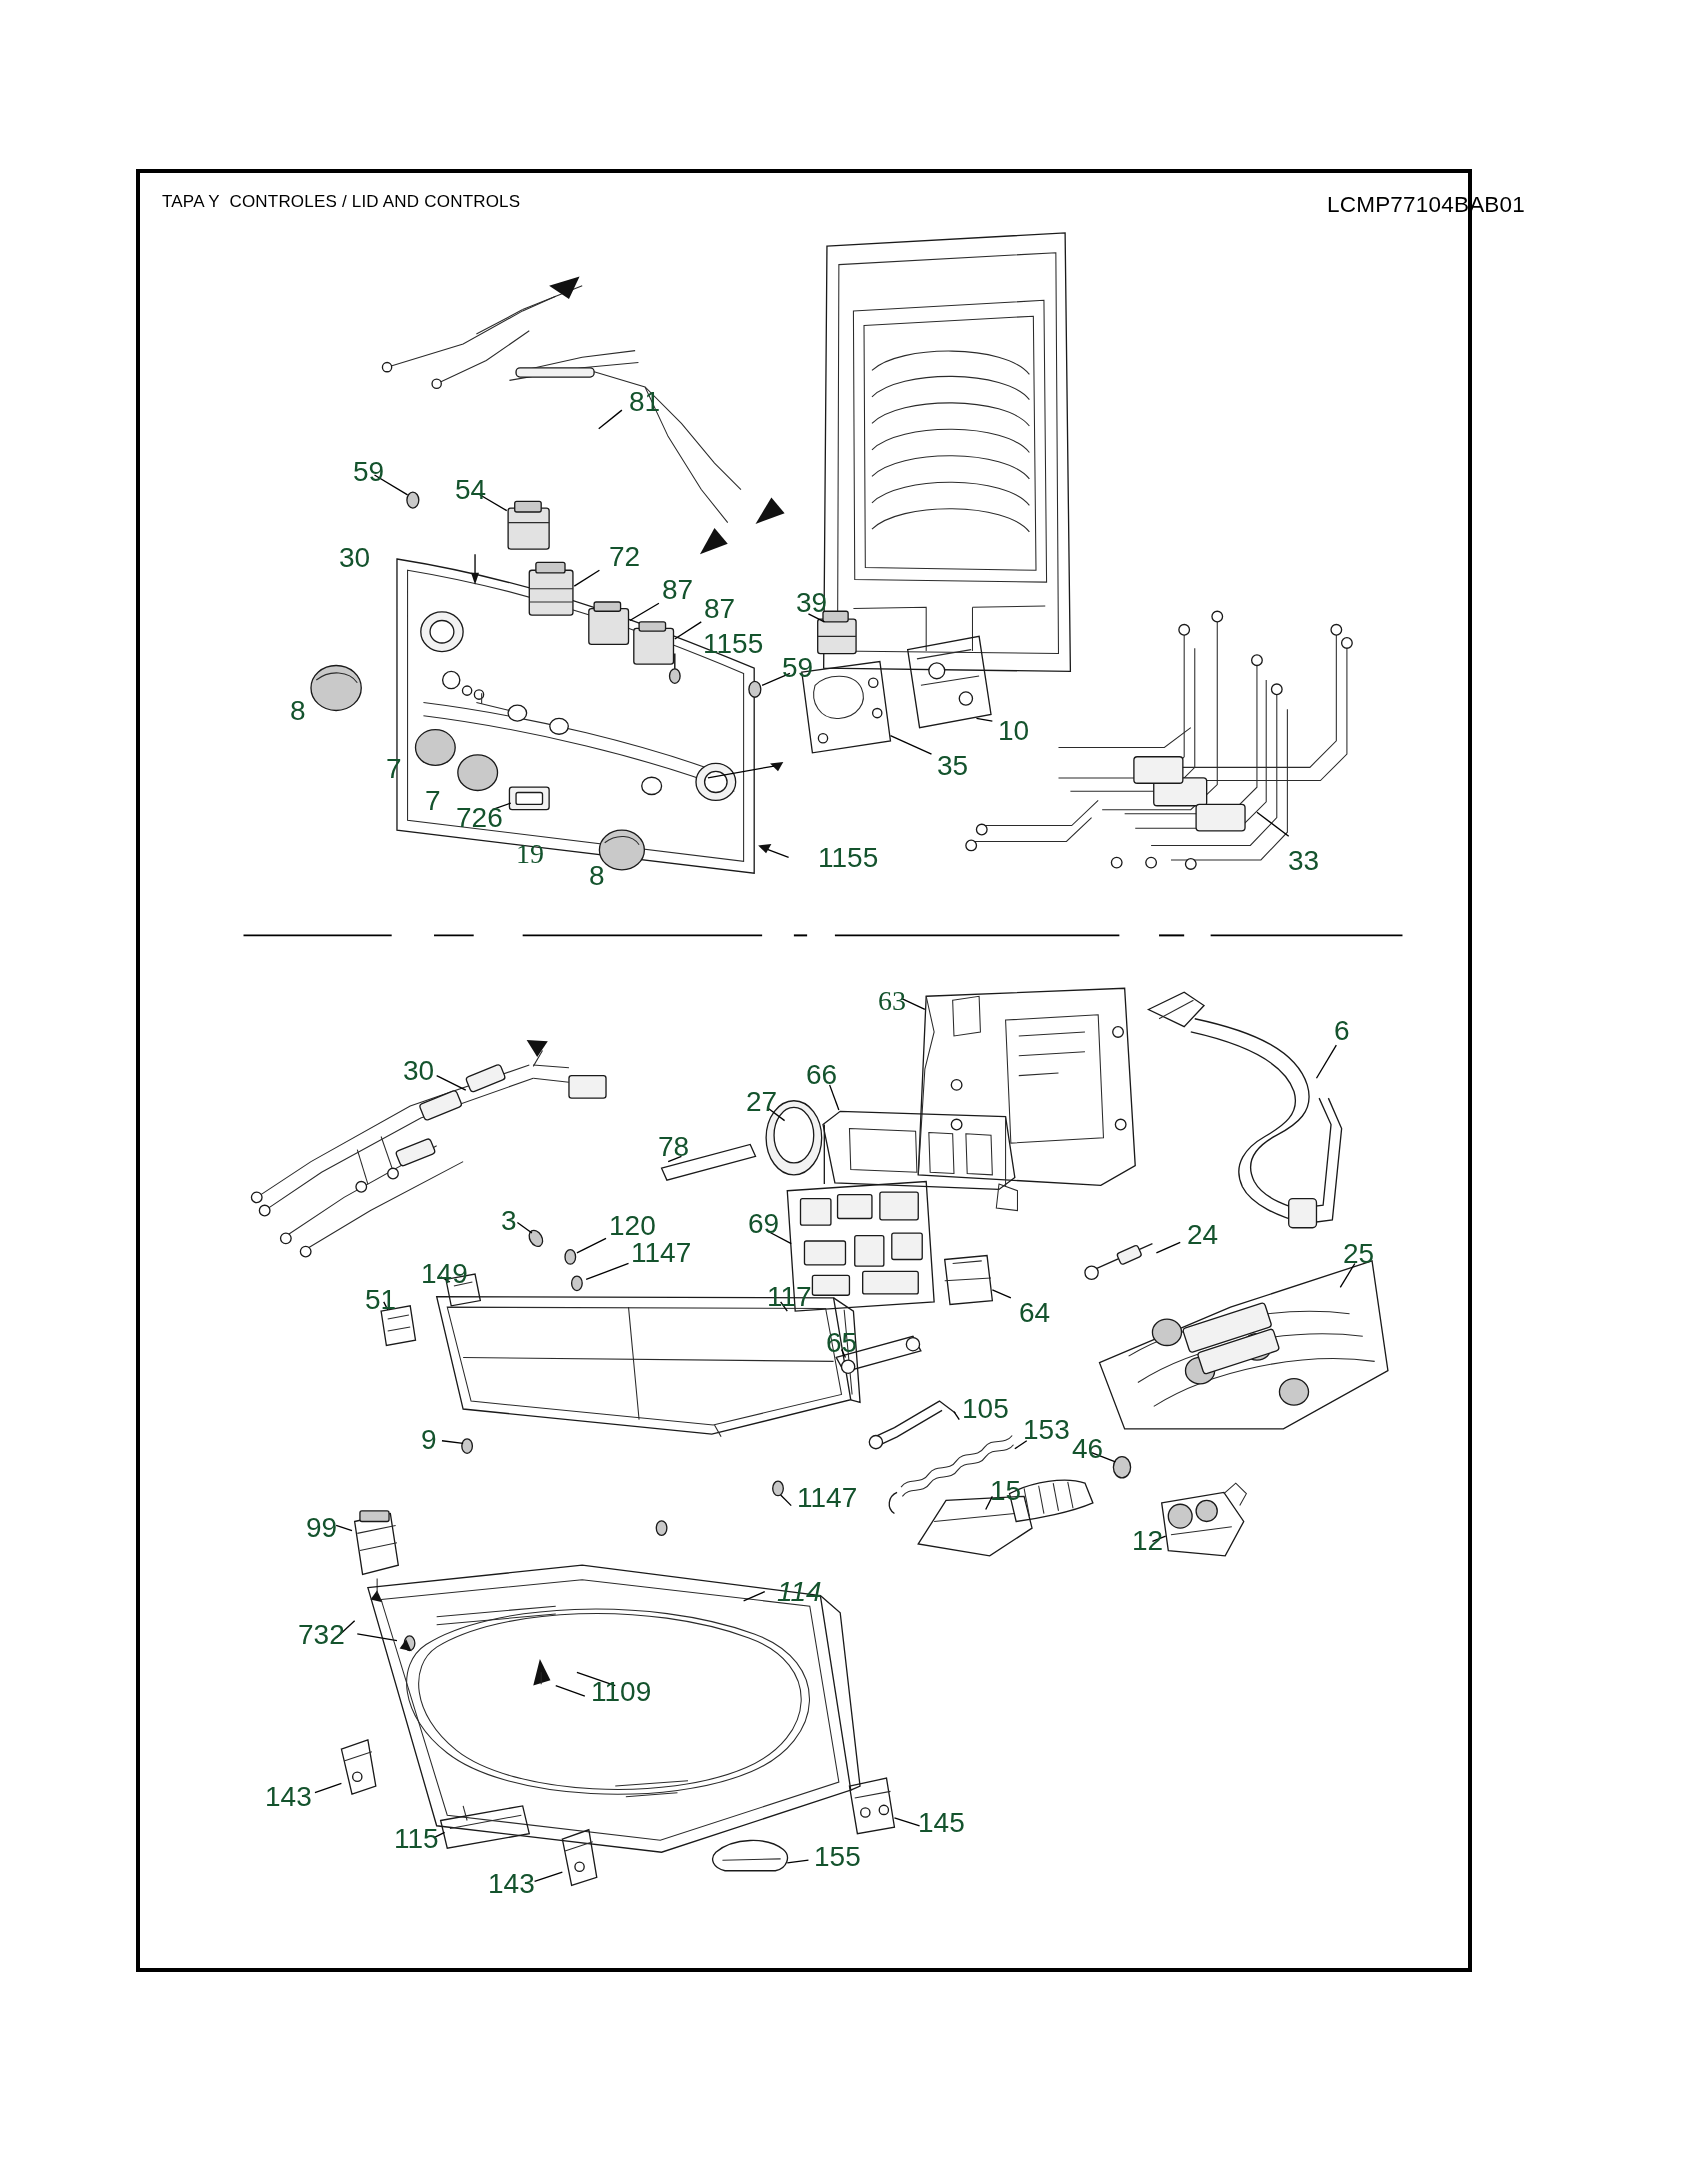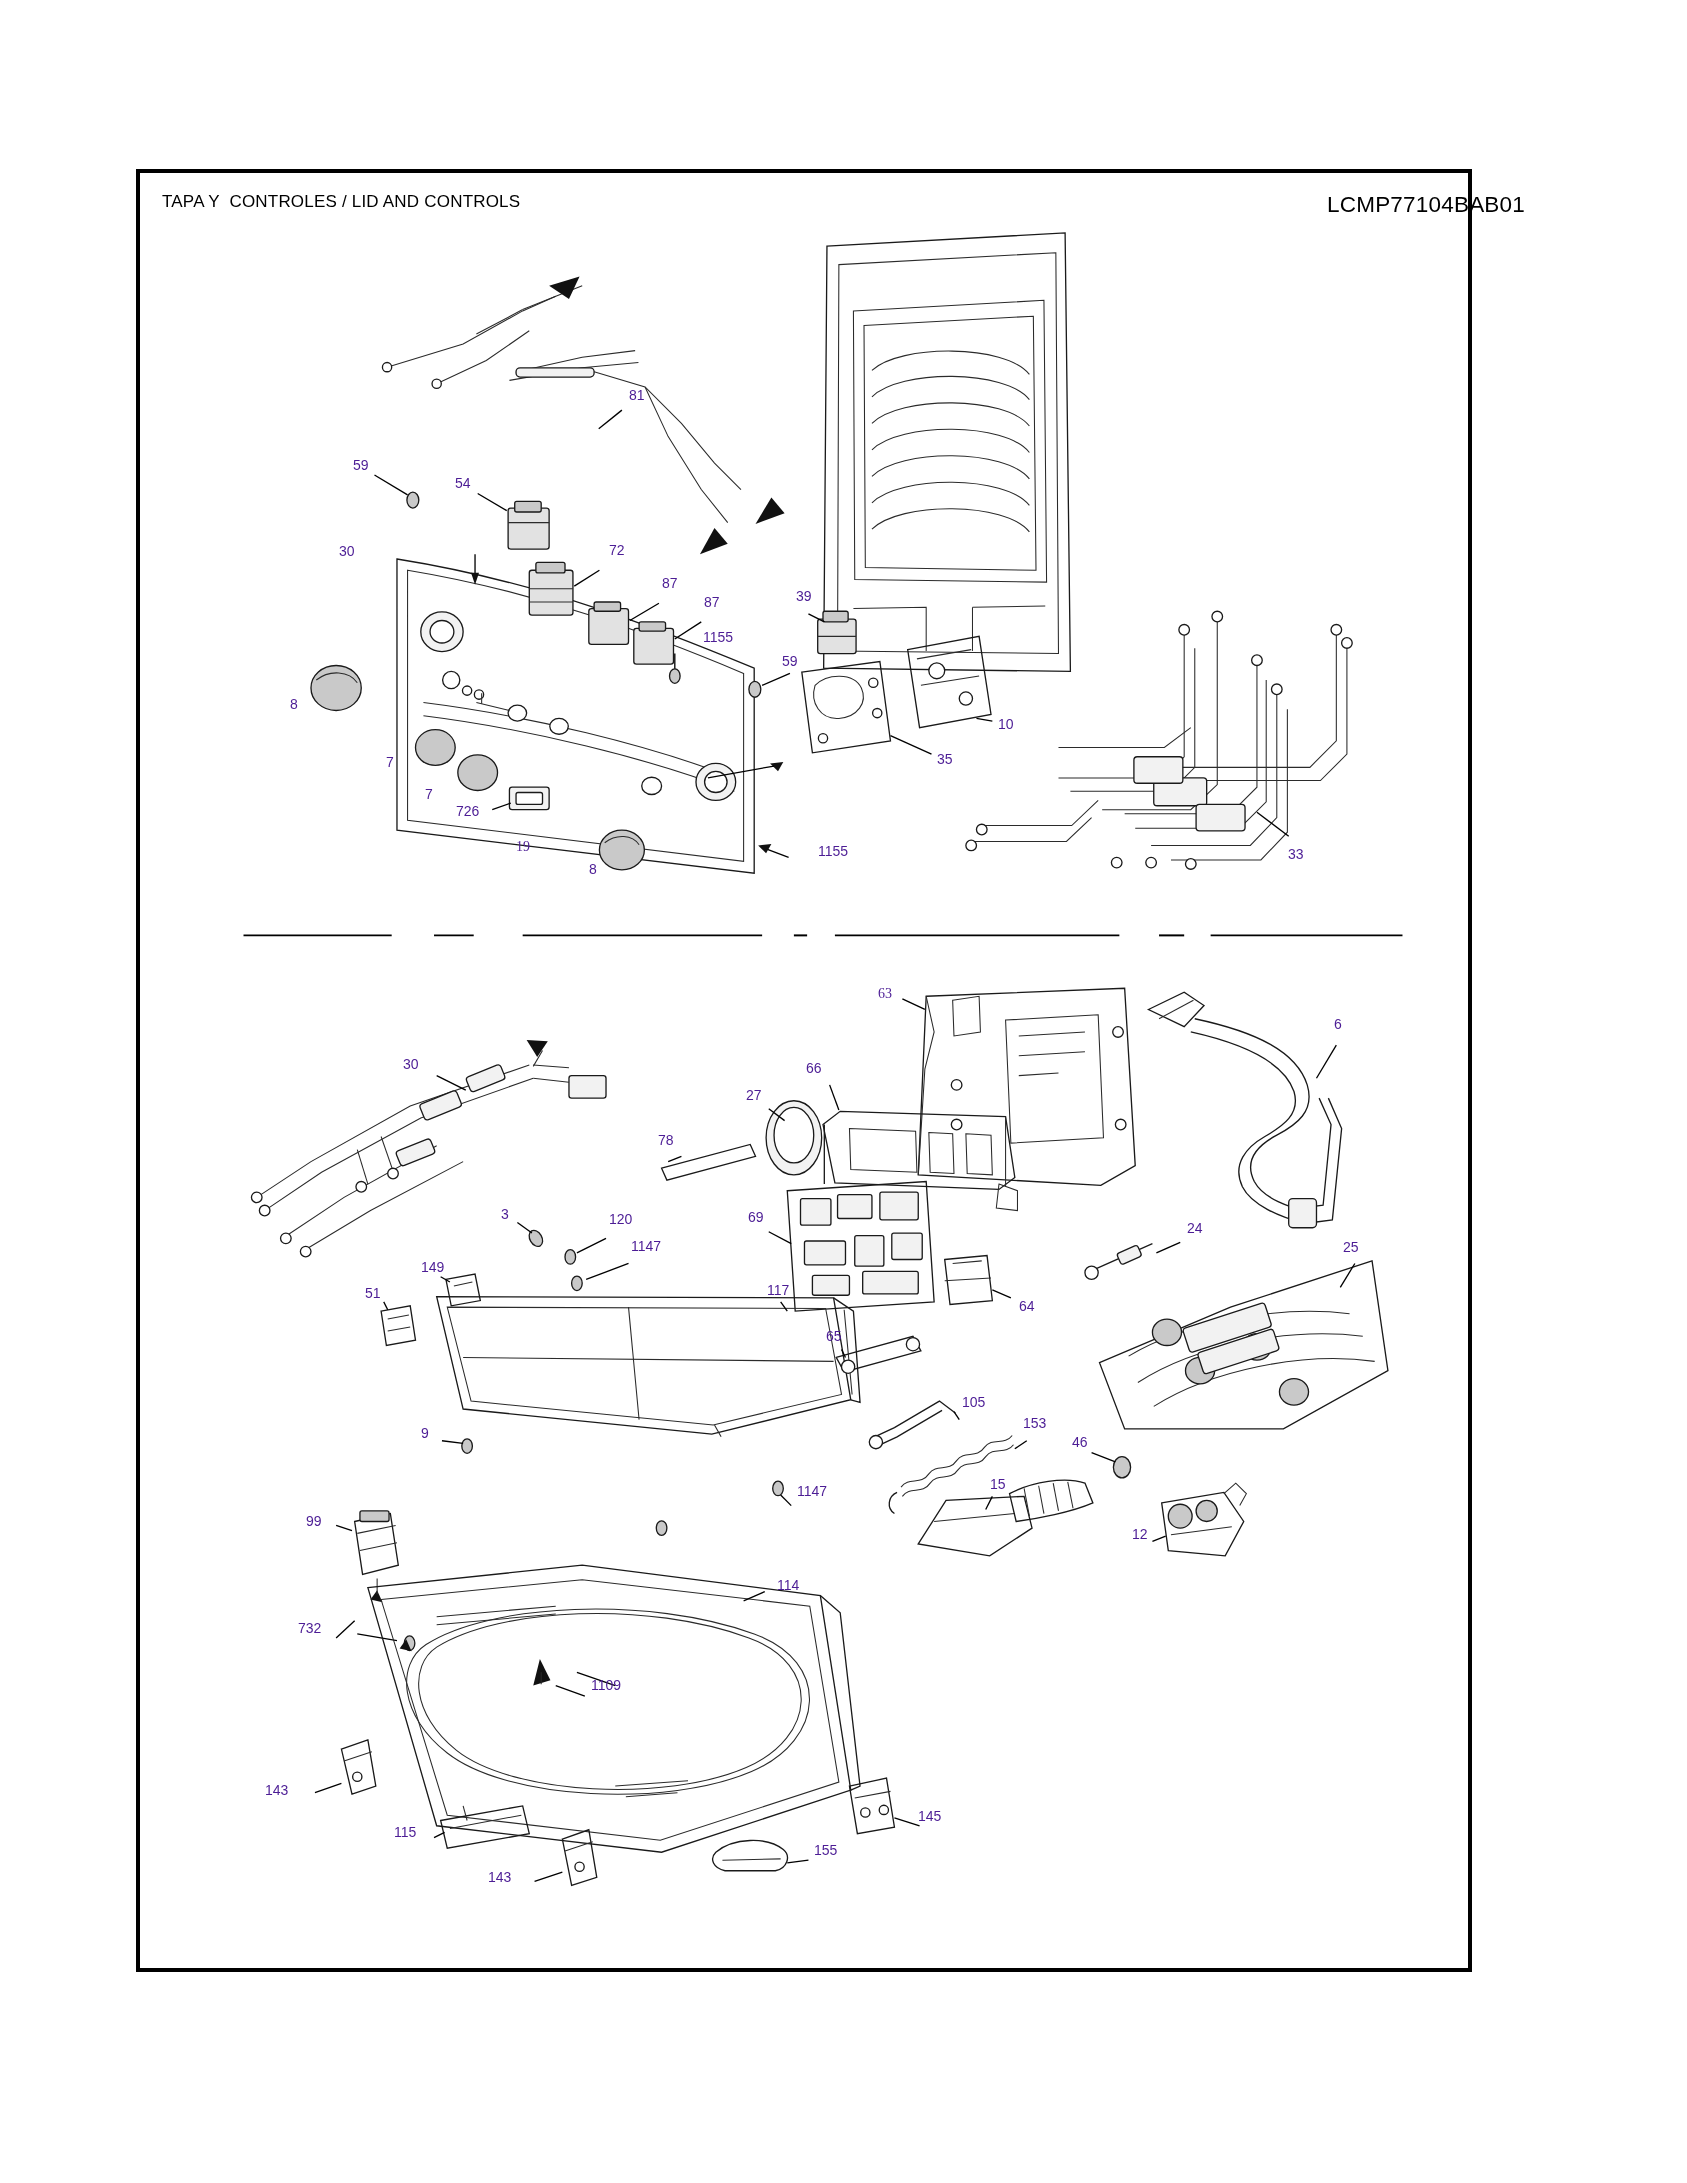--- a/index.html
+++ b/index.html
@@ -42,24 +42,24 @@
   .title-right {
     position: absolute;
     right: 162px;
     top: 192px;
     font-size: 22.5px;
     letter-spacing: 0.2px;
     white-space: pre;
   }
   .callout {
     position: absolute;
-    font-size: 14px;
+    font-size: 28px;
     line-height: 1;
     white-space: nowrap;
-    color: #4c1d95;
+    color: #14532d;
   }
   svg.art {
     position: absolute;
     left: 0; top: 0;
     width: 1687px;
     height: 2183px;
     pointer-events: none;
   }
   .ln { stroke: #1a1a1a; stroke-width: 2; fill: none; }
   .ln-thin { stroke: #2b2b2b; stroke-width: 1.6; fill: none; }
@@ -555,21 +555,21 @@
   <div class="callout" style="left:1019px; top:1299px;">64</div>
   <div class="callout" style="left:826px; top:1329px;">65</div>
   <div class="callout" style="left:962px; top:1395px;">105</div>
   <div class="callout" style="left:421px;  top:1426px;">9</div>
   <div class="callout" style="left:1023px; top:1416px;">153</div>
   <div class="callout" style="left:1072px; top:1435px;">46</div>
   <div class="callout" style="left:797px; top:1484px;">1147</div>
   <div class="callout" style="left:990px; top:1477px;">15</div>
   <div class="callout" style="left:306px;  top:1514px;">99</div>
   <div class="callout" style="left:1132px; top:1527px;">12</div>
-  <div class="callout" style="left:777px; top:1578px;">114</div>
+  <div class="callout" style="left:777px; top:1578px;font-style:italic;">114</div>
   <div class="callout" style="left:298px;  top:1621px;">732</div>
   <div class="callout" style="left:591px;  top:1678px;">1109</div>
   <div class="callout" style="left:265px;  top:1783px;">143</div>
   <div class="callout" style="left:918px; top:1809px;">145</div>
   <div class="callout" style="left:394px;  top:1825px;">115</div>
   <div class="callout" style="left:814px; top:1843px;">155</div>
   <div class="callout" style="left:488px;  top:1870px;">143</div>
 
 </div>
 

